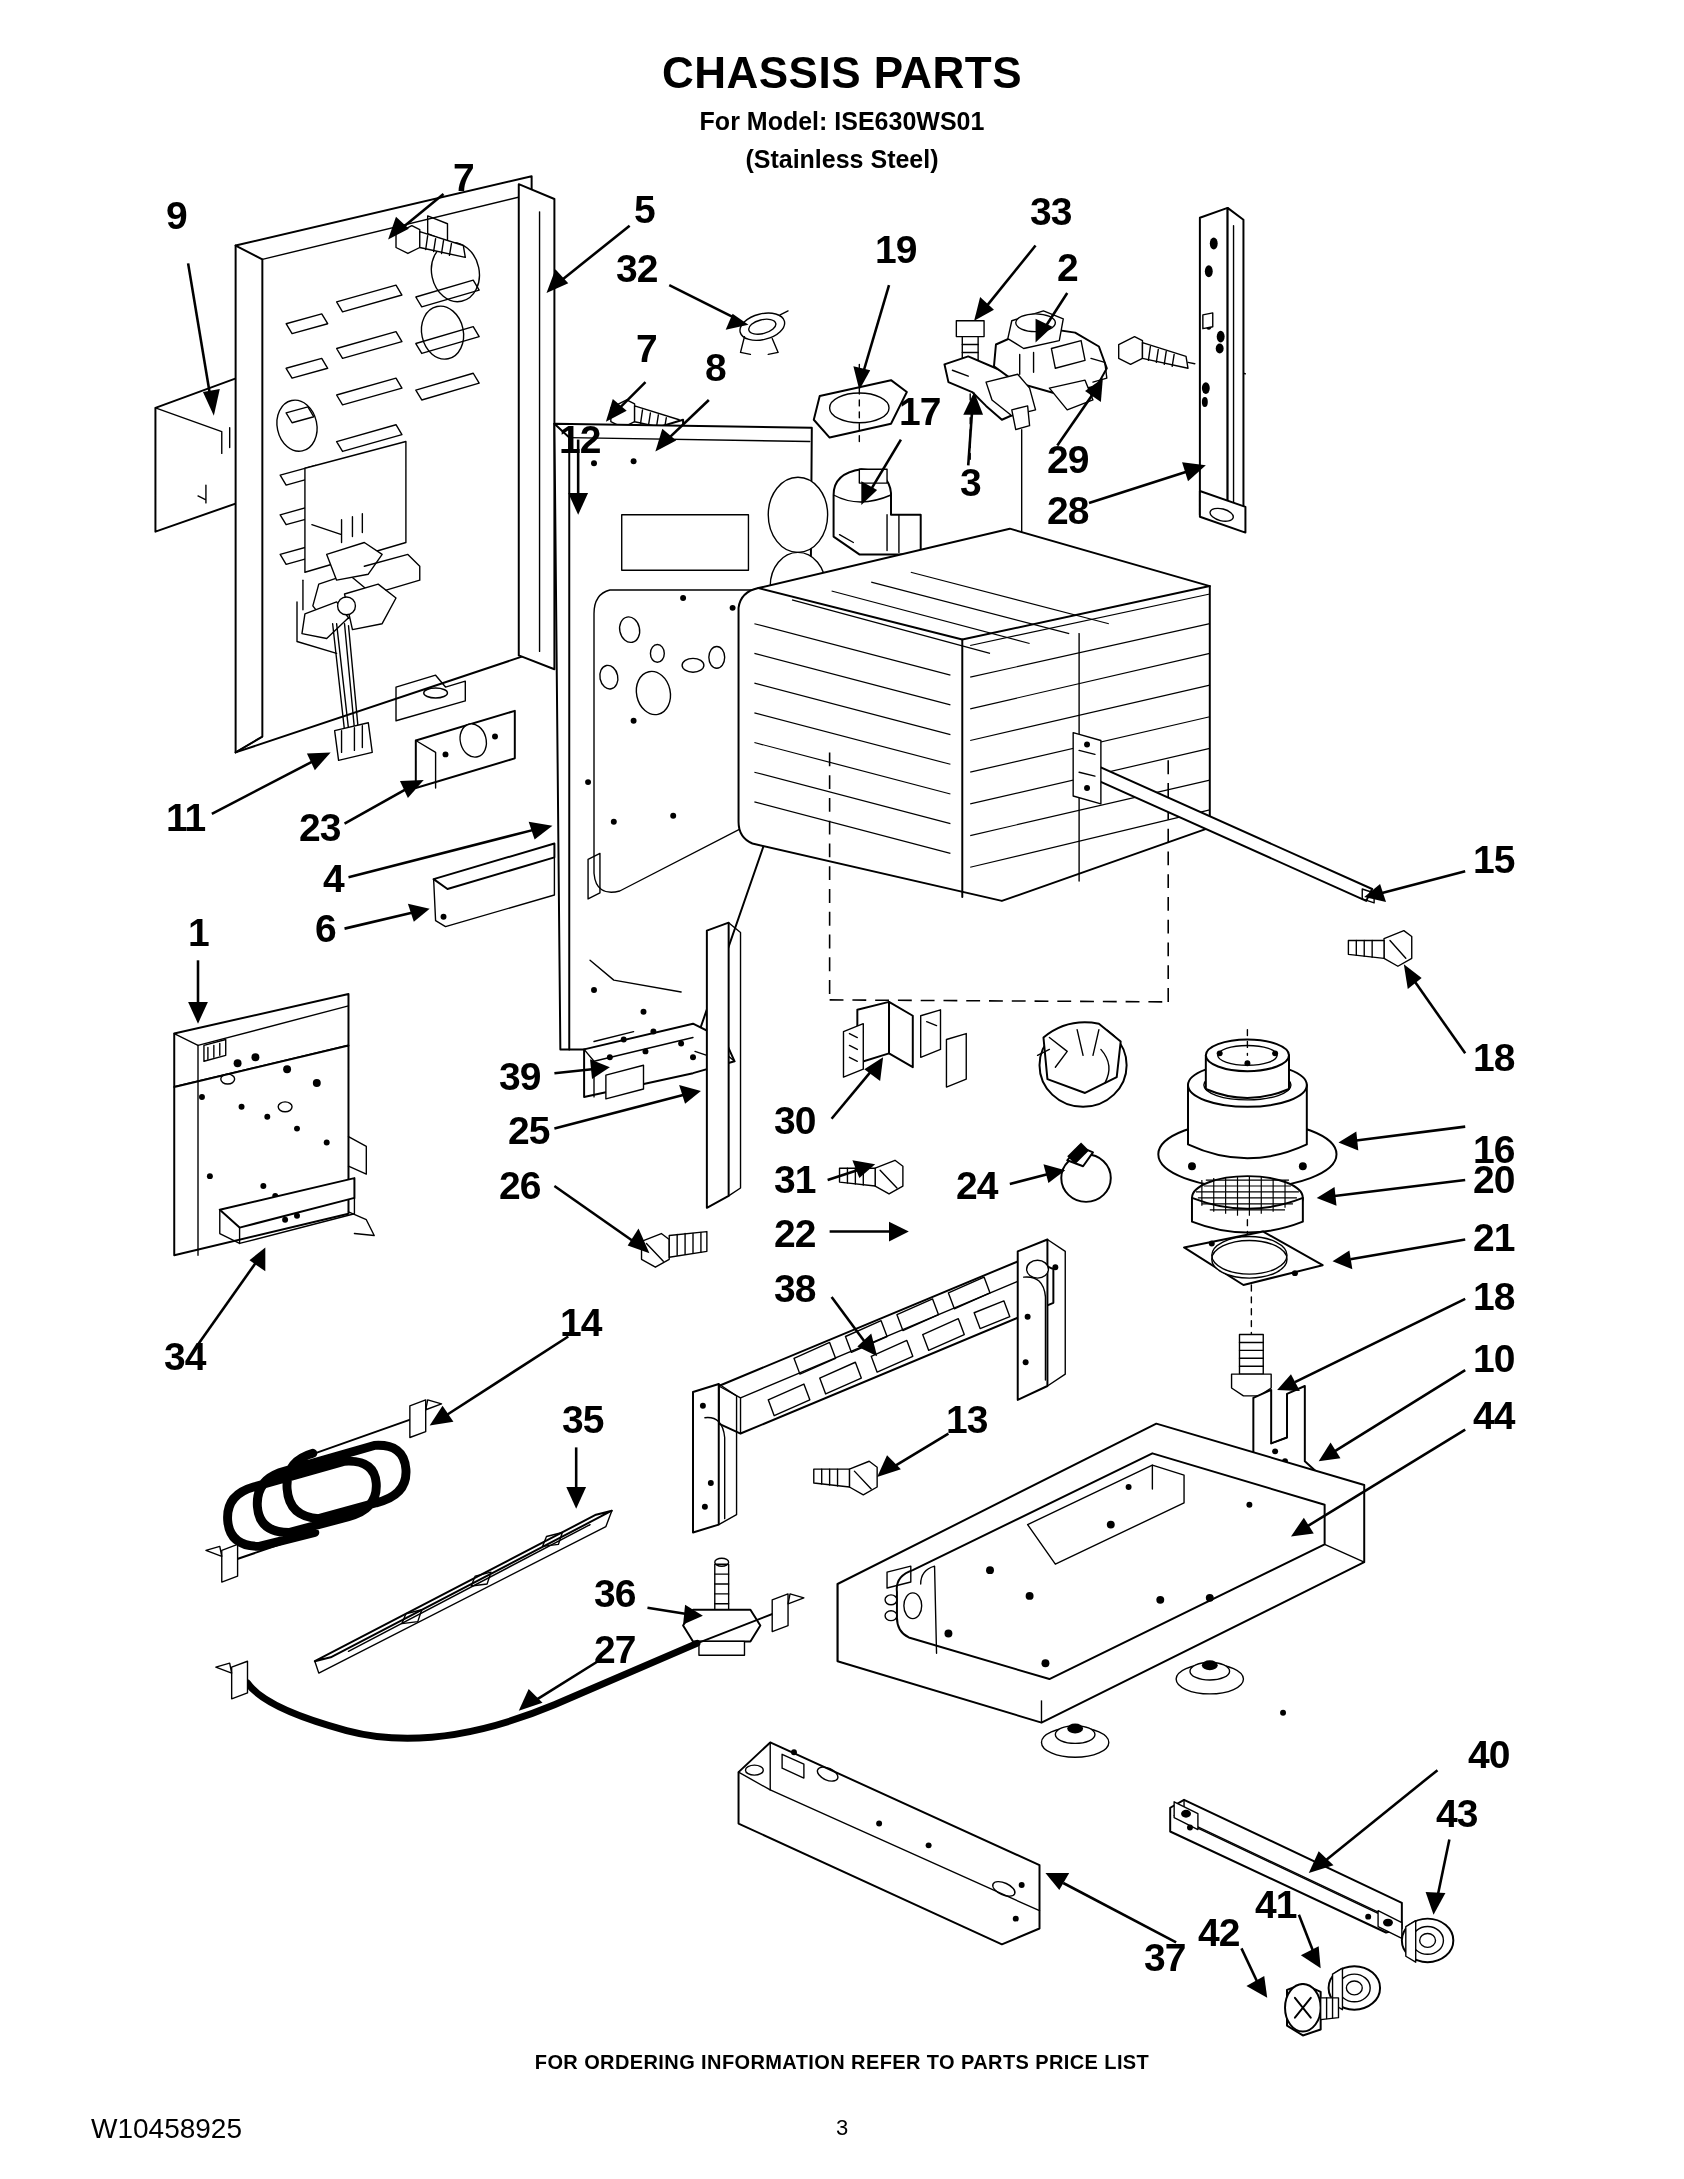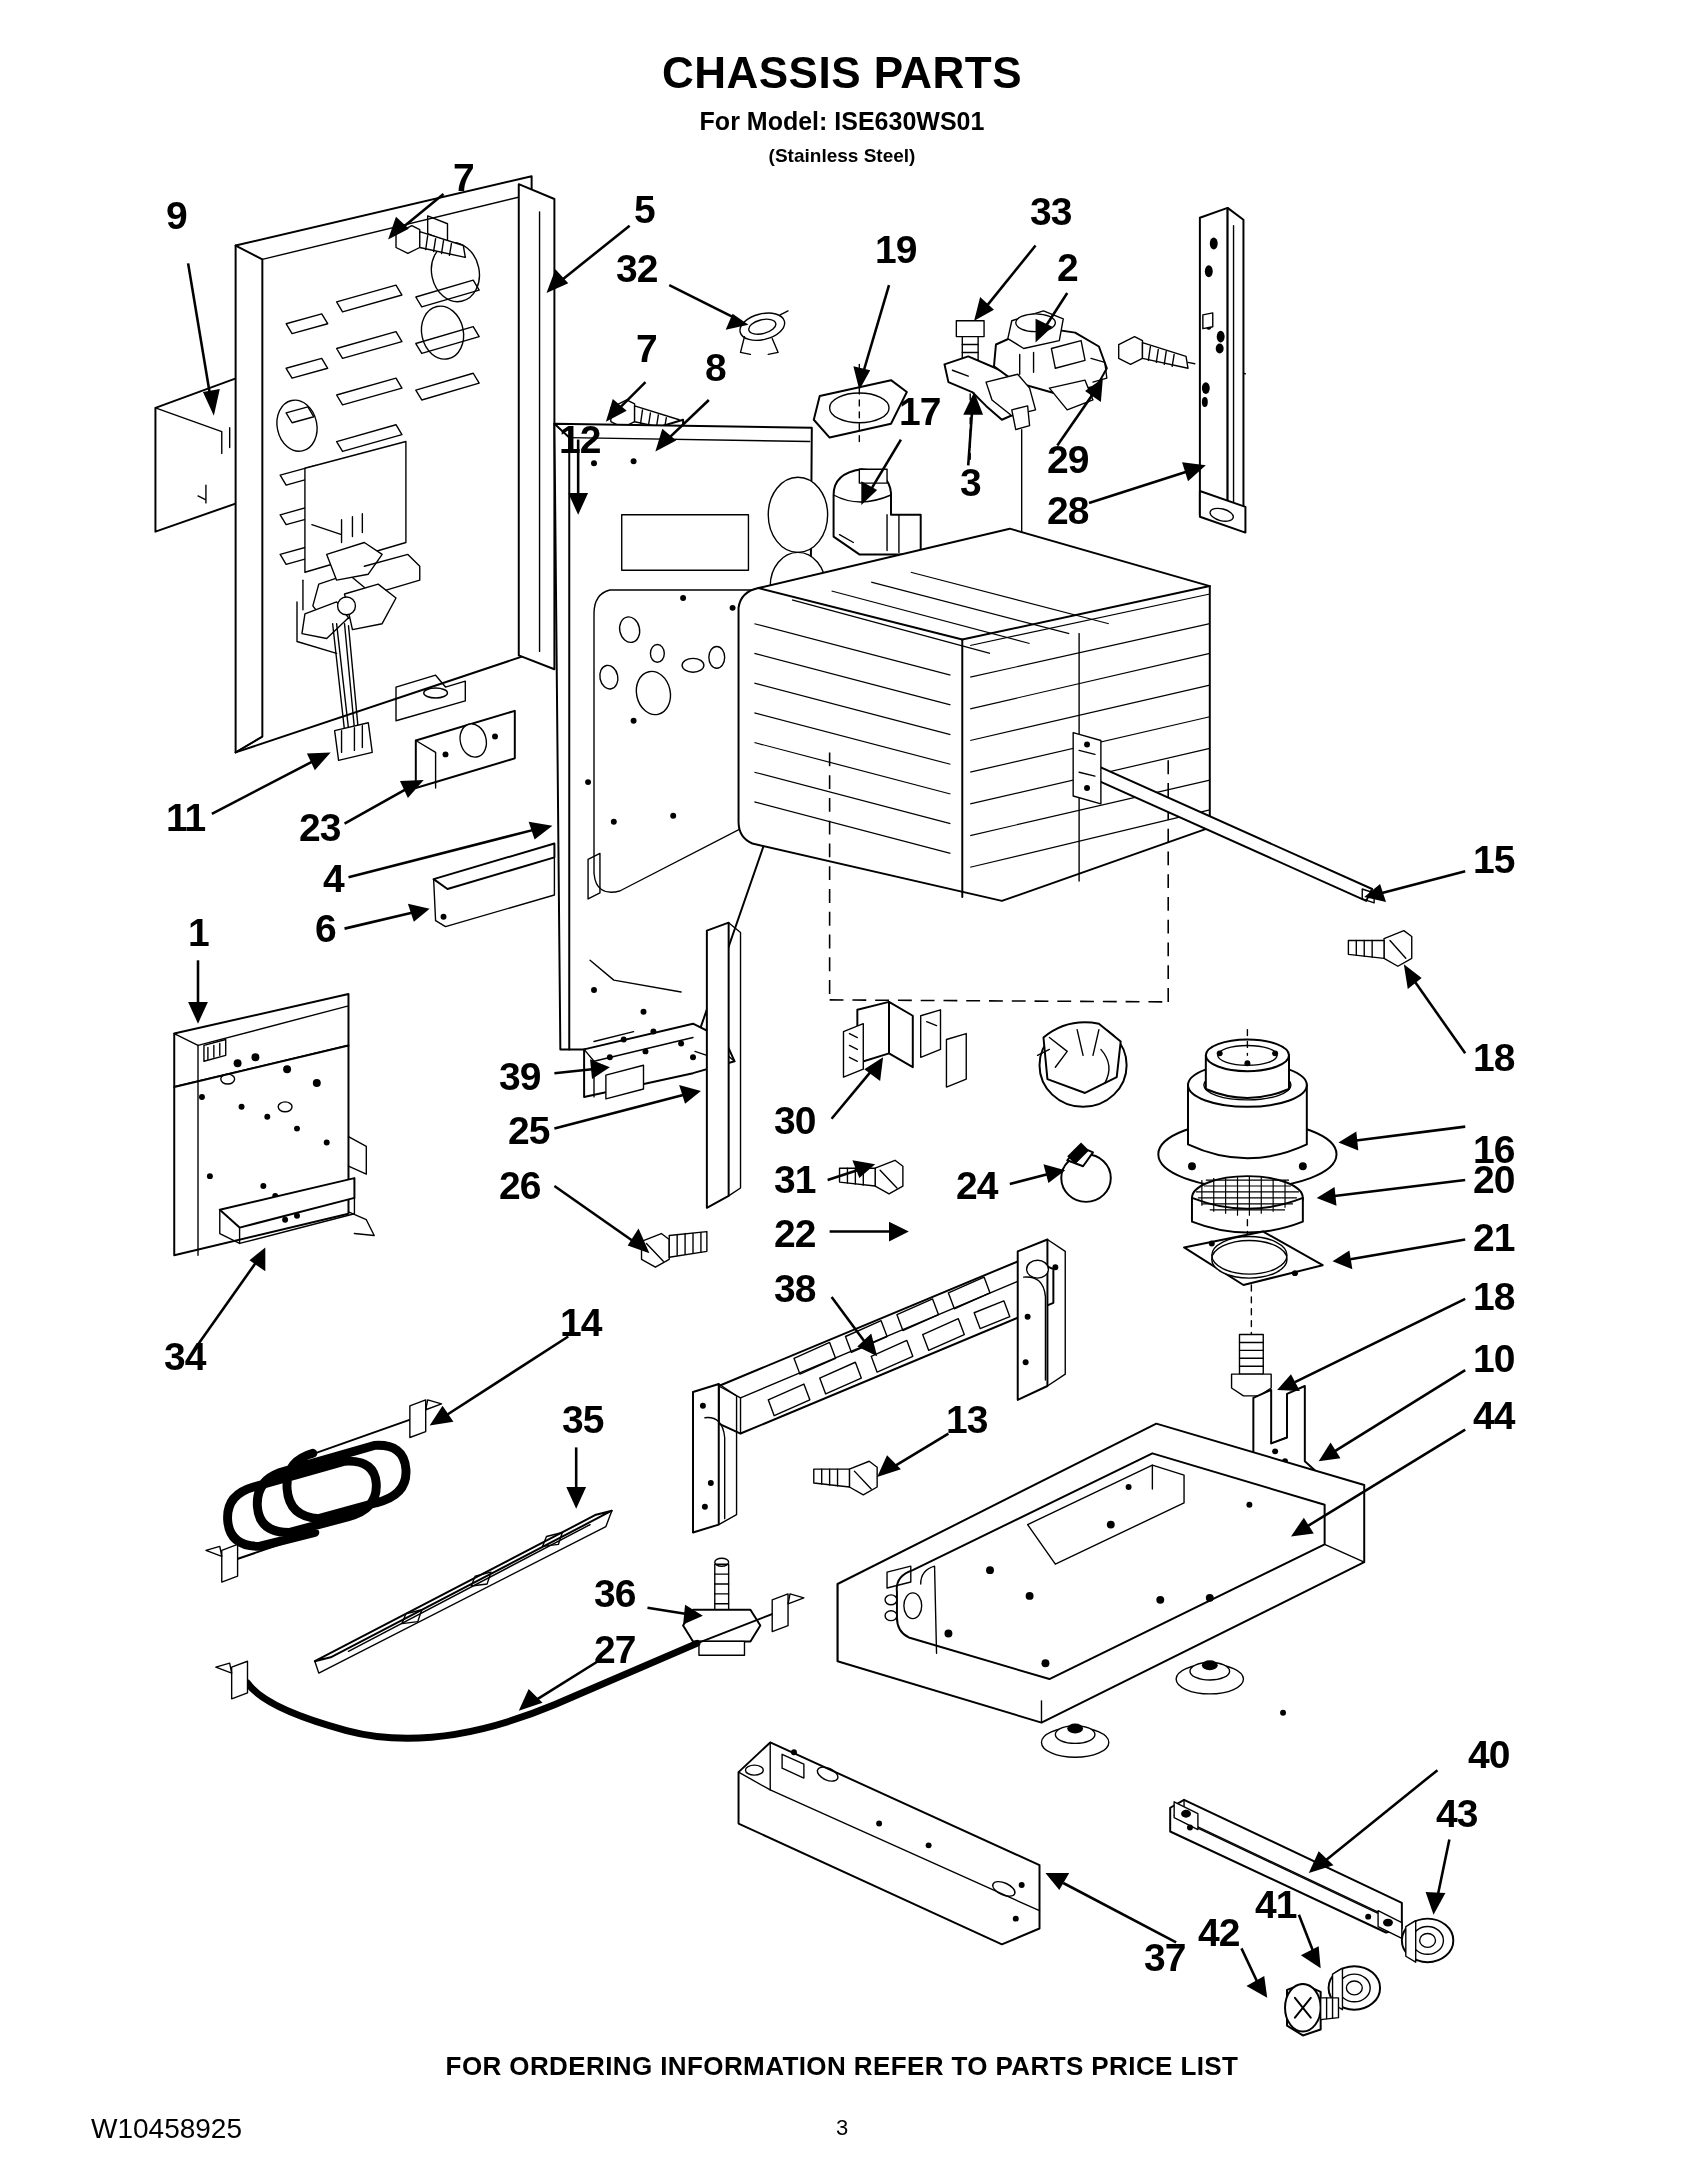--- a/index.html
+++ b/index.html
@@ -14,25 +14,25 @@
   .title{
     position:absolute;left:0;right:0;top:48px;text-align:center;
     font-size:44px;font-weight:bold;letter-spacing:0.5px;
   }
   .subtitle{
     position:absolute;left:0;right:0;top:107px;text-align:center;
     font-size:25px;font-weight:bold;
   }
   .subtitle2{
     position:absolute;left:0;right:0;top:145px;text-align:center;
-    font-size:19px;font-weight:bold;
+    font-size:25px;font-weight:bold;
   }
   .footnote{
     position:absolute;left:0;right:0;top:2051px;text-align:center;
-    font-size:26px;font-weight:bold;letter-spacing:0.4px;
+    font-size:20px;font-weight:bold;letter-spacing:0.4px;
   }
   .partno{
     position:absolute;left:91px;top:2113px;font-size:28px;font-weight:normal;
   }
   .pageno{
     position:absolute;left:0;right:0;top:2115px;text-align:center;font-size:22px;
   }
 
   
   .callout{

